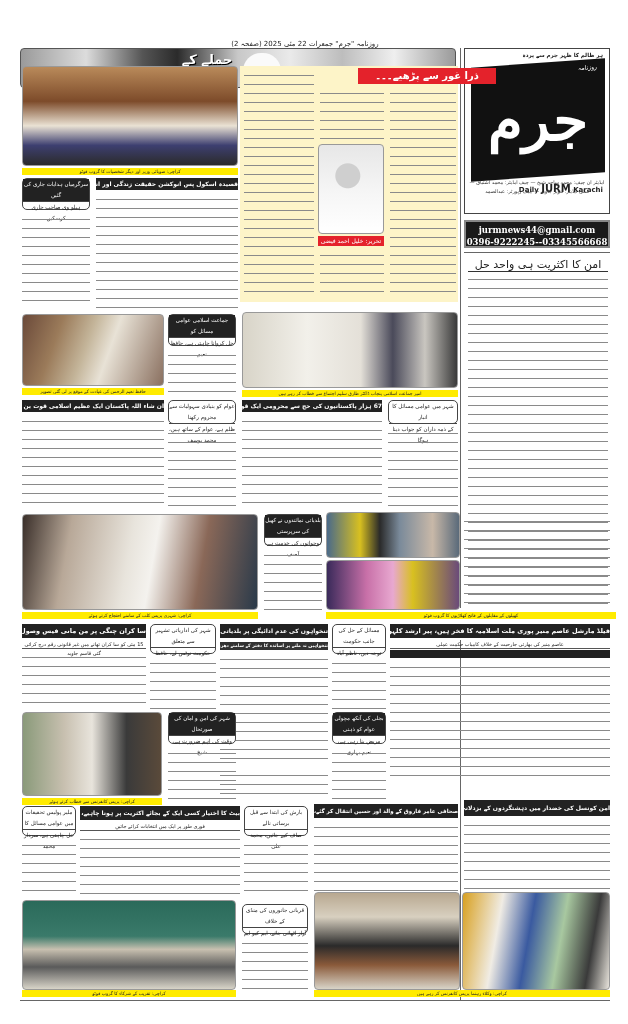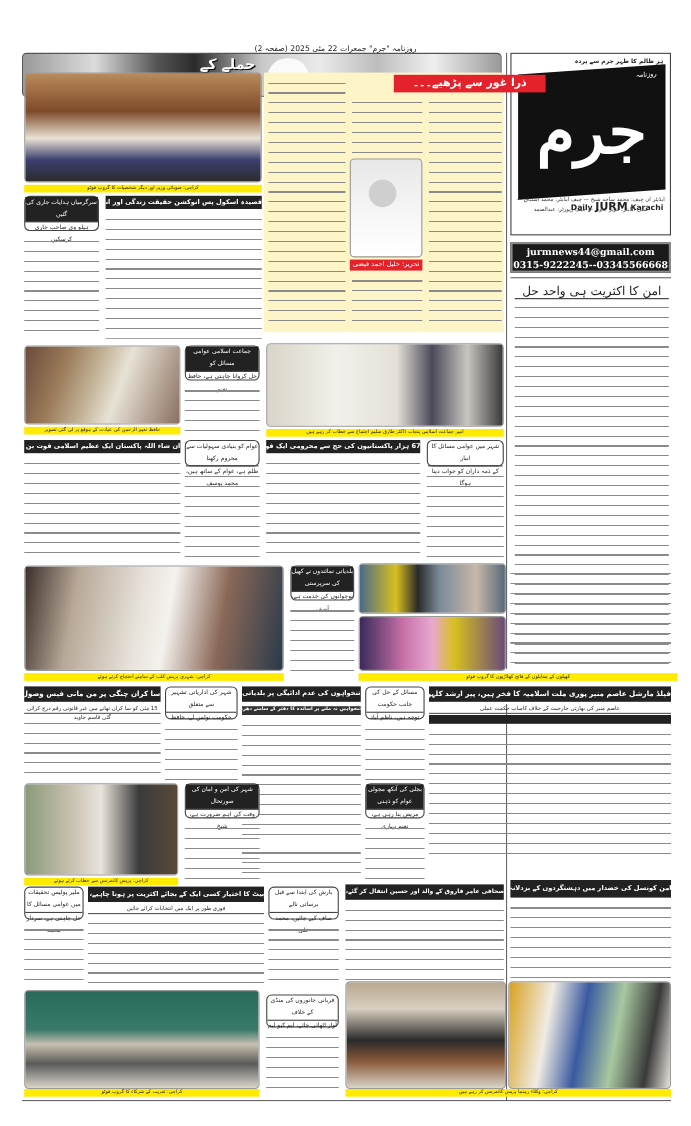--- a/index.html
+++ b/index.html
@@ -59,21 +59,21 @@
   </div>
   <div class="mast-en">
     <span>Daily</span>
     <b>JURM</b>
     <span>Karachi</span>
   </div>
 </div>
 <div class="abs credits">ایڈیٹر ان چیف: محمد ساجد شیخ — چیف ایڈیٹر: محمد اشتیاق — سٹی ایڈیٹر: تنویر جاوید — چیف رپورٹر: عبدالصمد</div>
 <div class="abs contact">
   <div>jurmnews44@gmail.com</div>
-  <div>0315-9222245--03345566668</div>
+  <div>0396-9222245--03345566668</div>
 </div>
 <div class="abs hline" style="top:252px;left:464px;width:146px;"></div>
 
 <div class="abs editorial-title">امن کا اکثریت ہی واحد حل</div>
 <div class="abs body-lines" style="top:274px;left:468px;width:140px;height:336px;"></div>
 
 <div class="abs vline" style="top:48px;left:460px;height:560px;"></div>
 <div class="abs vline" style="top:640px;left:460px;height:360px;"></div>
 
 <div class="abs photo" style="top:66px;left:22px;width:216px;height:100px;background:linear-gradient(180deg,#b98a5a 0%,#7d4b2a 35%,#eae2d4 60%,#3d3f70 80%,#2b2b2b 100%);"></div>

